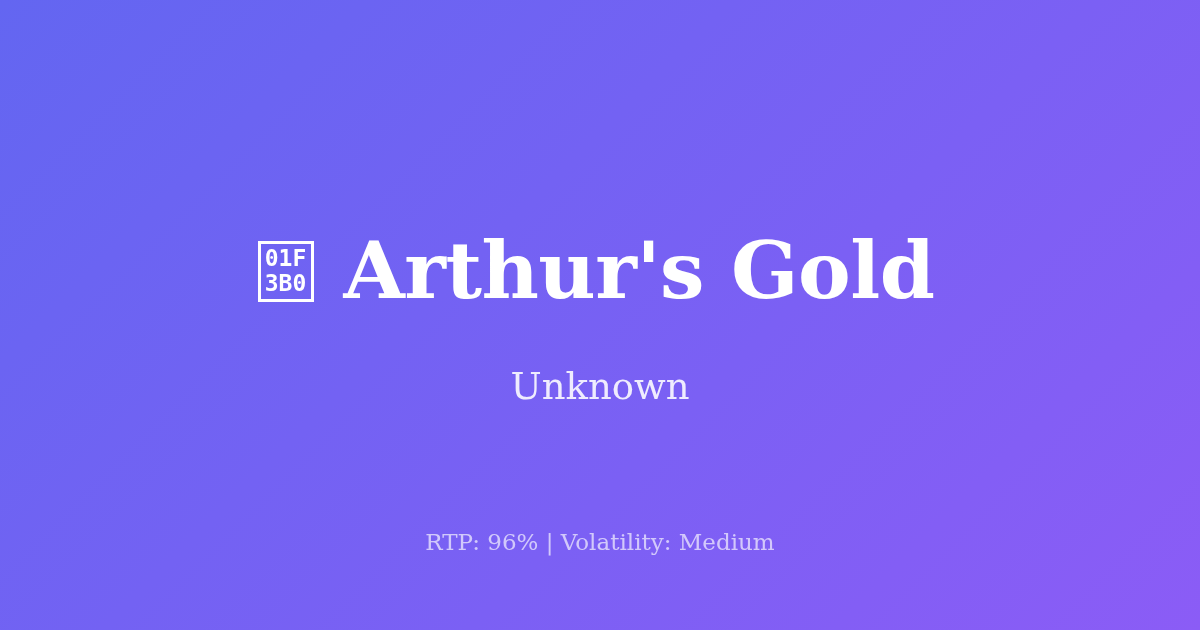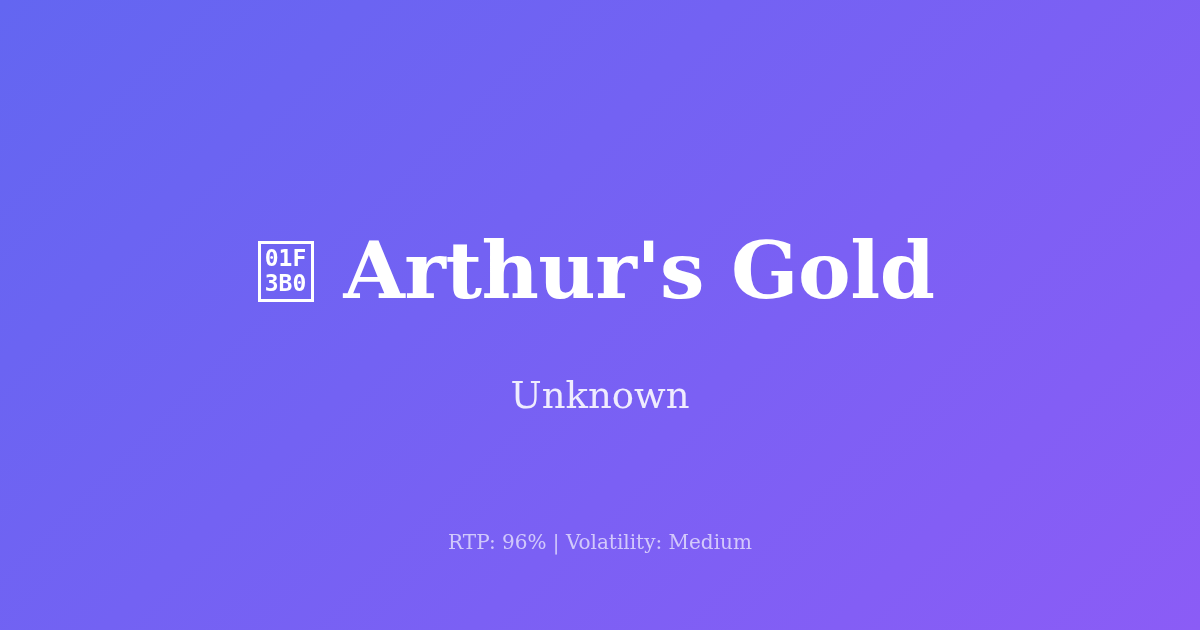--- a/index.html
+++ b/index.html
@@ -85,32 +85,32 @@
     left: 0;
     right: 0;
     top: 363px;
     text-align: center;
     font-family: "DejaVu Serif", "Liberation Serif", serif;
     font-size: 37px;
     font-weight: 400;
     line-height: 48px;
     color: rgba(255, 255, 255, 0.88);
     white-space: nowrap;
-    margin: 9px;
+    margin: 0;
   }
 
   
   .stats-footer {
     position: absolute;
     left: 0;
     right: 0;
     top: 526px;
     text-align: center;
     font-family: "DejaVu Serif", "Liberation Serif", serif;
-    font-size: 20px;
+    font-size: 23px;
     font-weight: 400;
     line-height: 32px;
     color: rgba(255, 255, 255, 0.66);
     white-space: nowrap;
     margin: 0;
   }
 </style>
 </head>
 <body>
 

